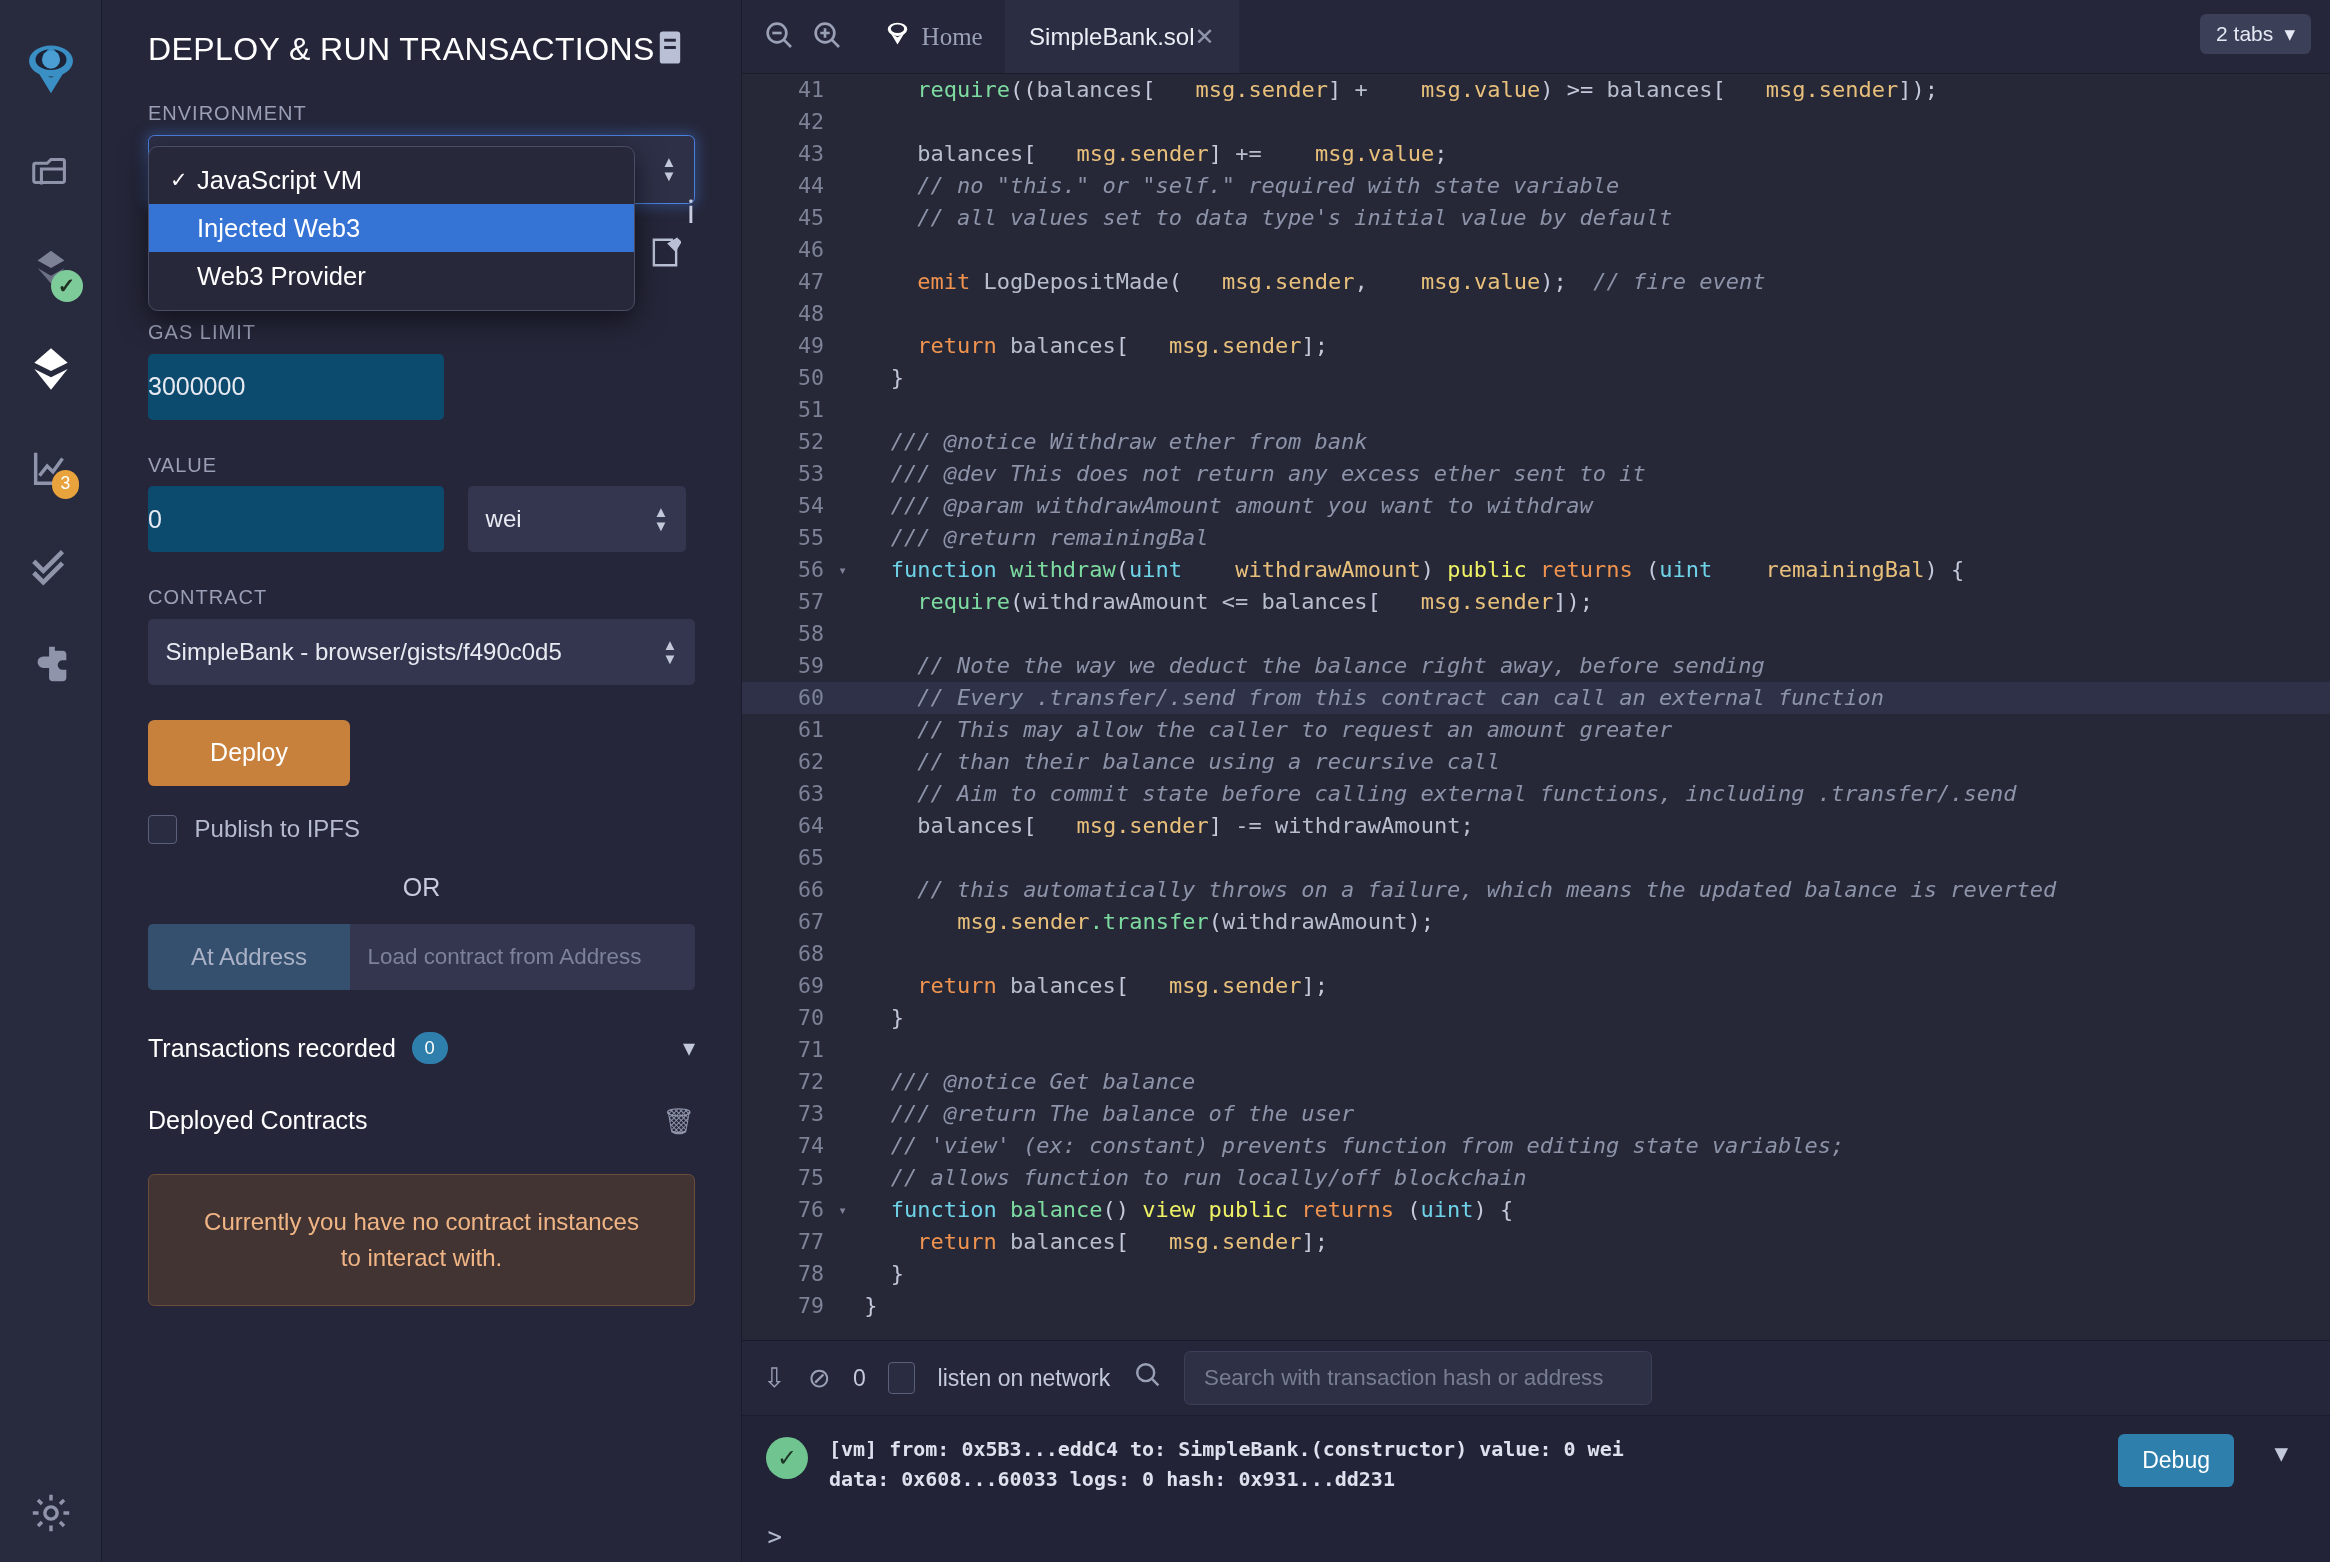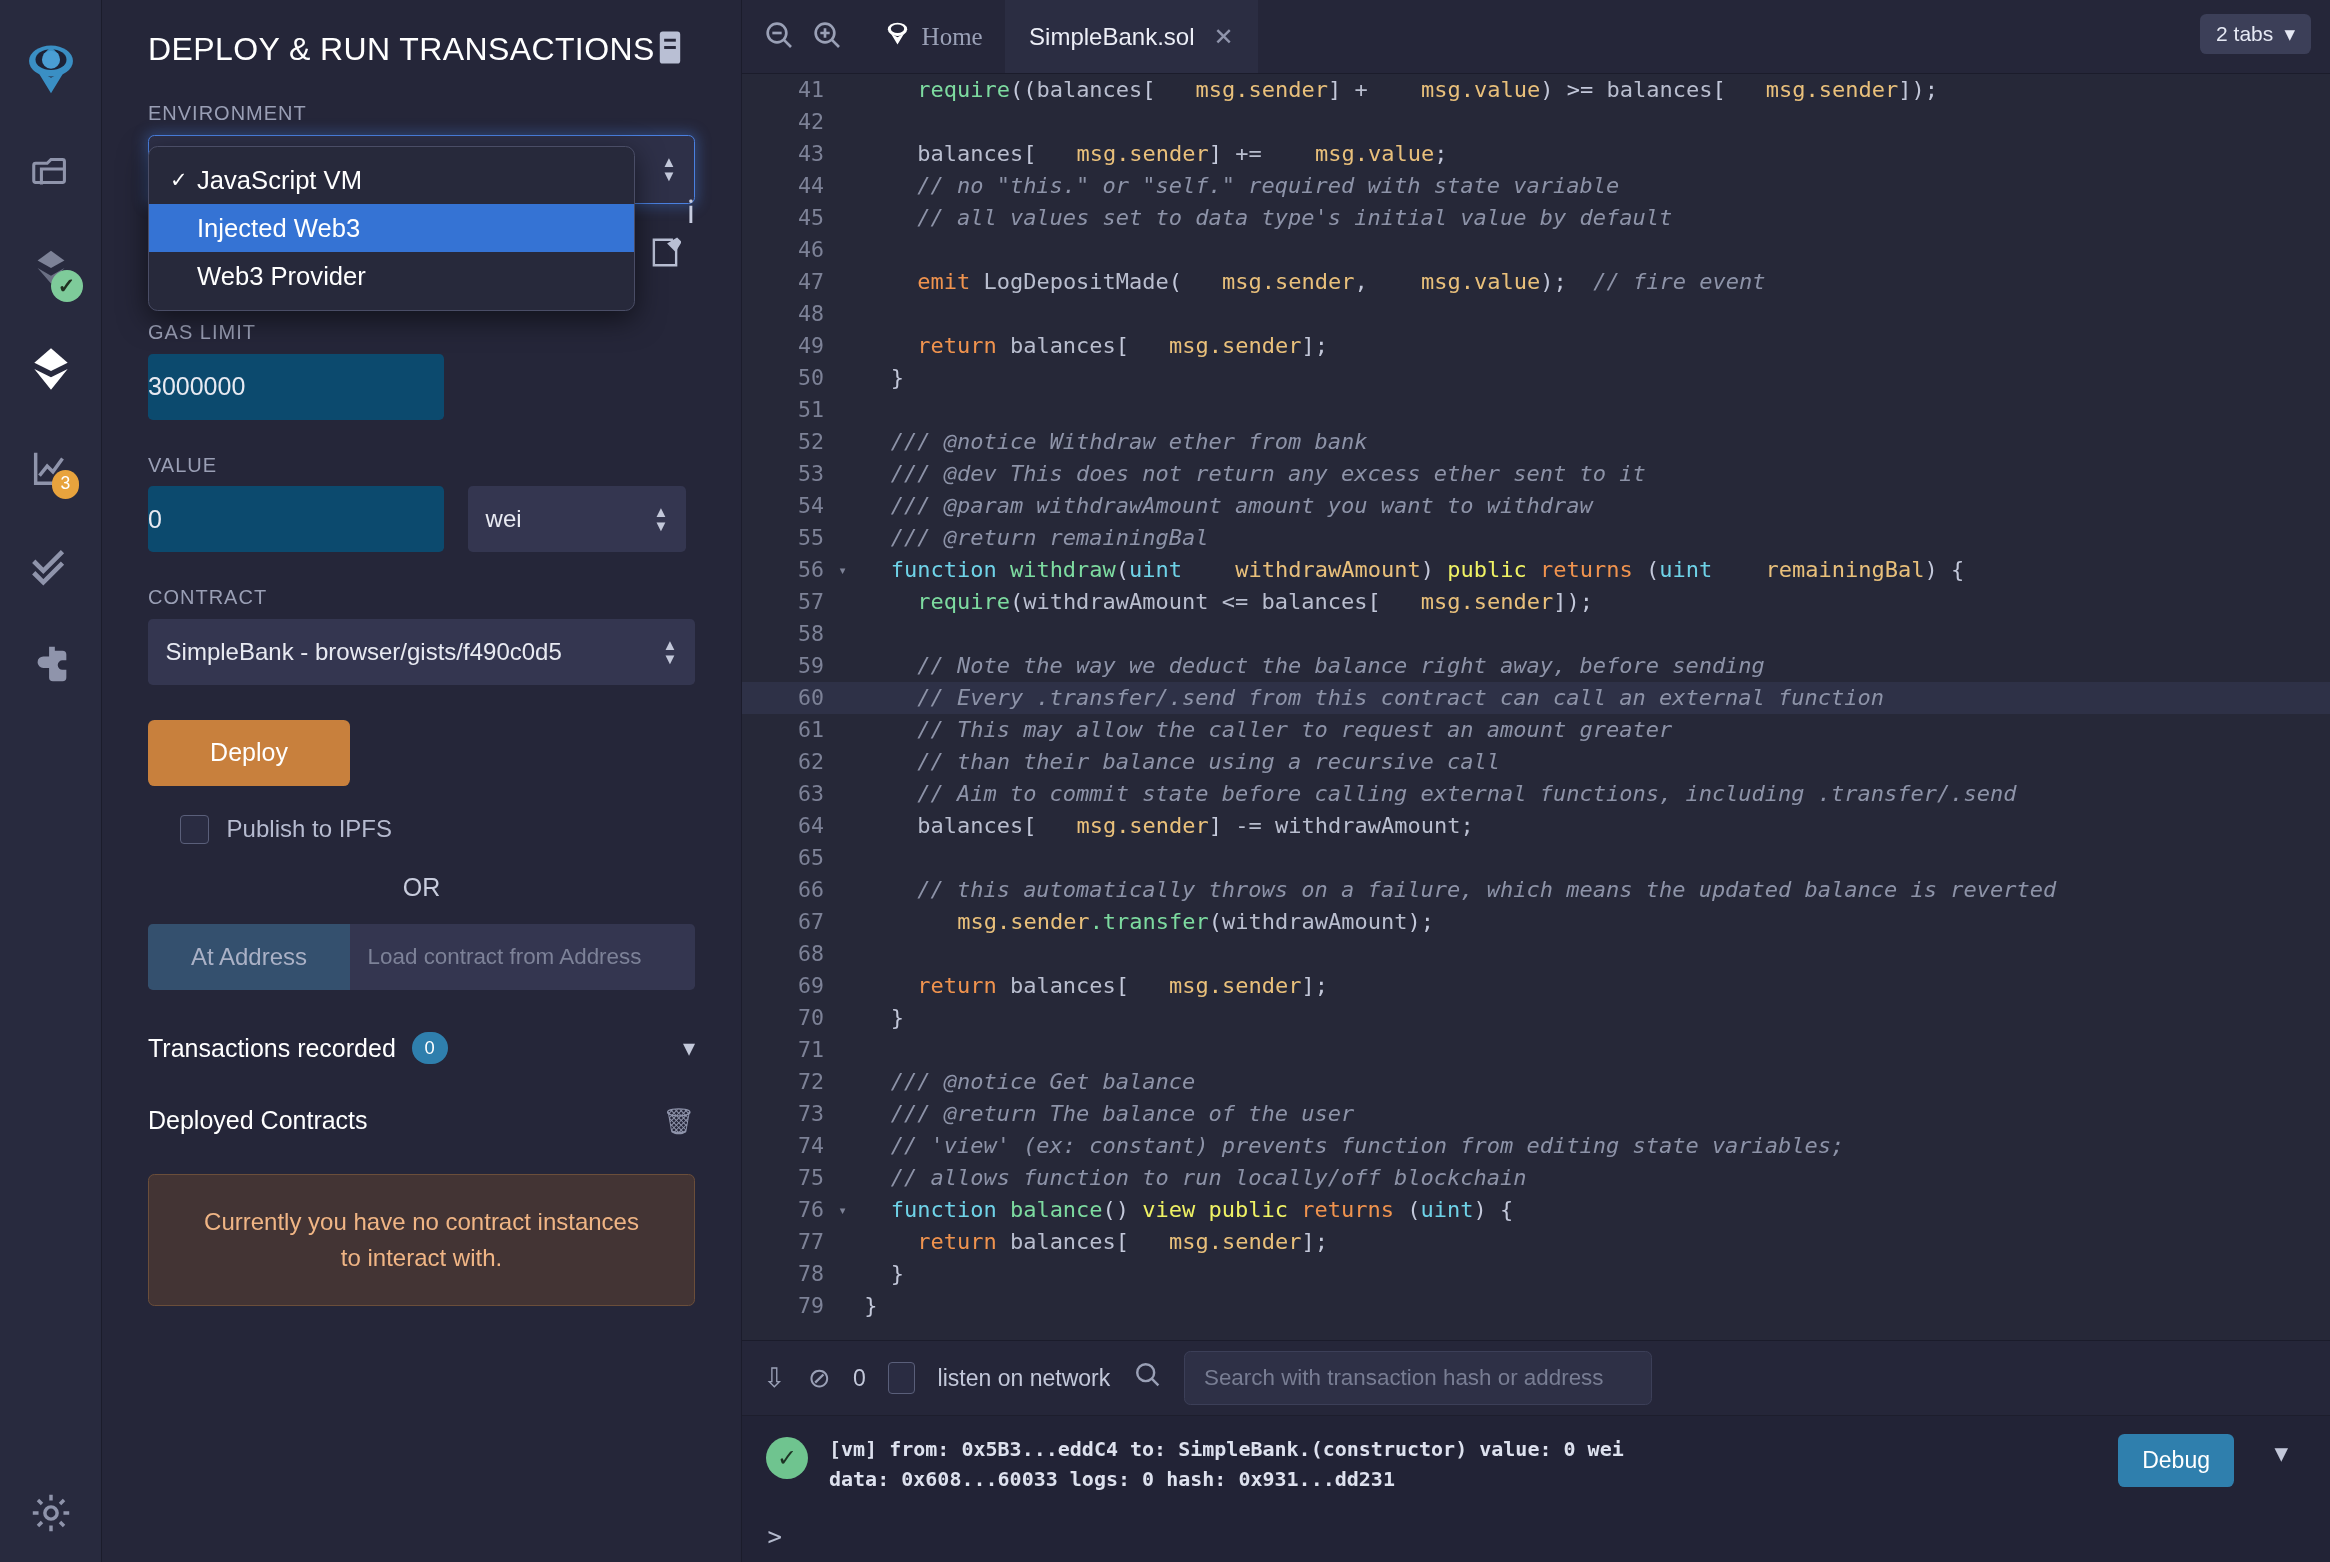--- a/index.html
+++ b/index.html
@@ -136,21 +136,21 @@
   .contract-select { width: 100%; }
 
   .deploy-btn {
     margin-top: 35px;
     background: #c8803d; color: #fff;
     border: none; border-radius: 6.4px;
     width: 202px; height: 66px;
     font-size: 25px; cursor: pointer;
     font-family: "Liberation Sans", sans-serif;
   }
-  .ipfs-row { display: flex; align-items: center; gap: 17.6px; margin-top: 29px; margin-left: 32px; }
+  .ipfs-row { display: flex; align-items: center; gap: 17.6px; margin-top: 29px; }
   .cbox {
     width: 29px; height: 29px; border: 1.6px solid #5a5f7a;
     border-radius: 4px; background: #2a2c42;
   }
   .ipfs-label { color: #b6bbd0; font-size: 24px; }
   .or-text {
     text-align: center; color: #c8ccdd; font-size: 25px;
     margin: 29px 0 22.4px 0;
   }
   .ataddr-row { display: flex; border-radius: 4.8px; overflow: hidden; }
@@ -194,21 +194,21 @@
     border-bottom: 0.8px solid #1b1c2b;
     position: relative;
   }
   .zoom-ctrl { display: flex; align-items: center; gap: 16px; padding: 0 17.6px 0 21px; color: #9aa0b6; }
   .home-tab {
     display: flex; align-items: center; gap: 9.6px;
     padding: 0 22.4px; color: #9aa0b6; font-size: 25px;
     font-family: "Liberation Serif", serif; cursor: pointer;
   }
   .file-tab {
-    display: flex; align-items: center; gap: 19px;
+    display: flex; align-items: center; gap: 0;
     padding: 0 24px; background: #2b2d42;
     color: #eceef6; font-size: 24px; cursor: pointer;
   }
   .tab-close { color: #8f94ab; font-size: 24px; }
   .tabs-count {
     position: absolute; right: 19px; top: 14.4px;
     background: #3c3f58; color: #e6e9f4;
     border-radius: 6.4px; padding: 8px 16px; font-size: 21px;
     display: flex; align-items: center; gap: 11.2px; cursor: pointer;
   }

